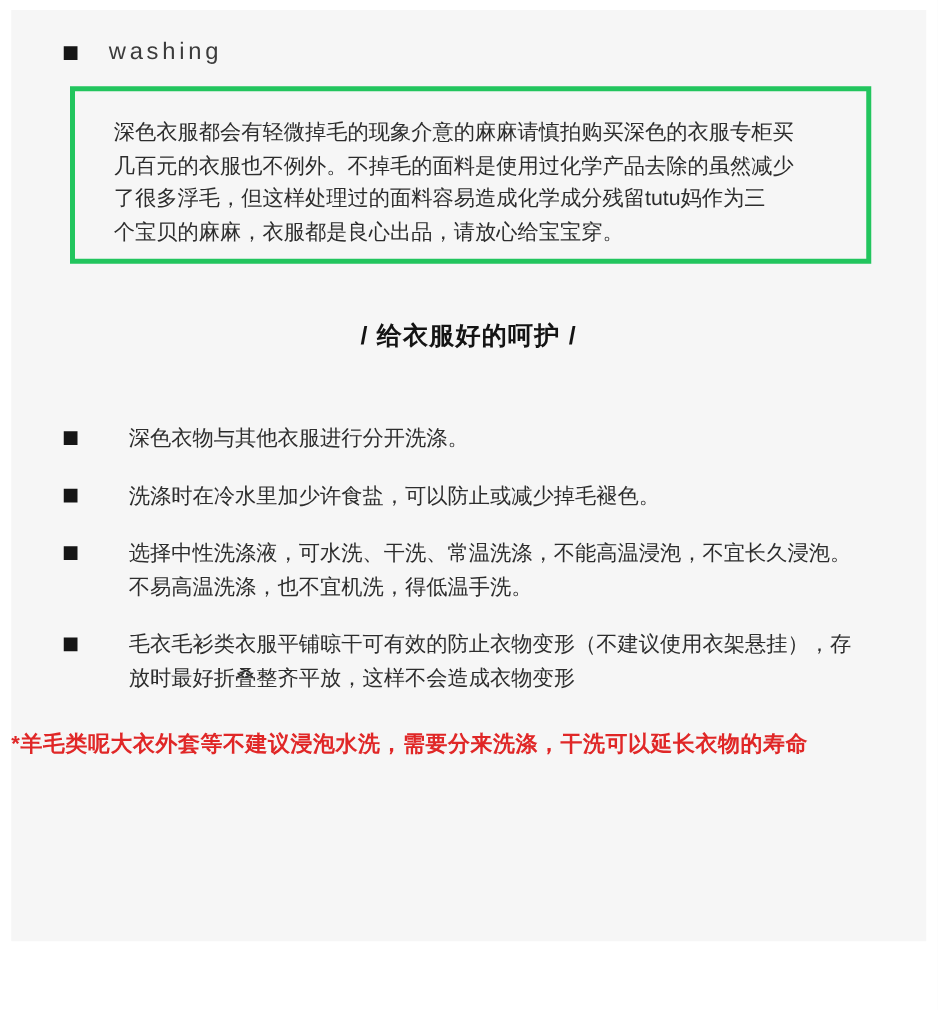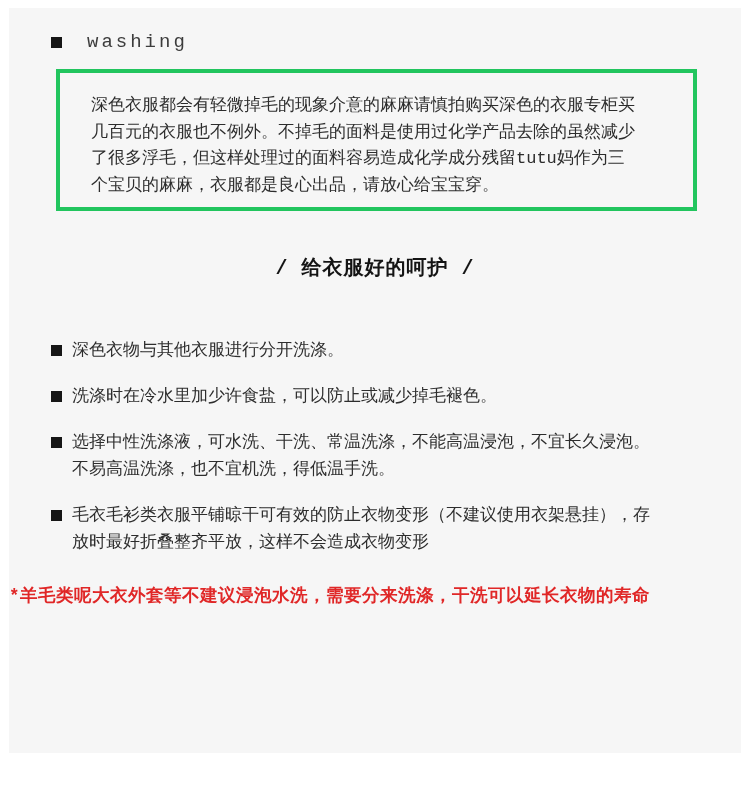--- a/index.html
+++ b/index.html
@@ -1,15 +1,15 @@
 <!DOCTYPE html>
 <html><head>
 <meta charset="utf-8">
 <style>
-  * { margin: 0; padding: 0; box-sizing: border-box; font-family: Liberation Mono, monospace; }
+  * { margin: 0; padding: 0; box-sizing: border-box; }
   html, body {
     width: 750px; height: 808px;
     background: #ffffff;
     font-family: "Liberation Sans", sans-serif;
   }
   .page { position: relative; width: 750px; height: 808px; background: #ffffff; overflow: hidden; }
 
   .panel {
     position: absolute;
     left: 9px; top: 8px;
@@ -57,21 +57,21 @@
     line-height: 32px;
     font-weight: 600;
     letter-spacing: 1px;
     color: #141414;
   }
 
   
   .care-list { margin-top: 52px; padding: 0 40px 0 42px; }
   .care-item { display: flex; margin-bottom: 19px; }
   .care-item .sq { margin-top: 8px; }
-  .care-text { margin-left: 10px; }
+  .care-text { margin-left: 41px; }
   .care-line {
     font-size: 17px;
     line-height: 27px;
     color: #2d2d2d;
     white-space: nowrap;
   }
   .care-item.gap-lg { margin-bottom: 21px; }
 
   
   .warning {

